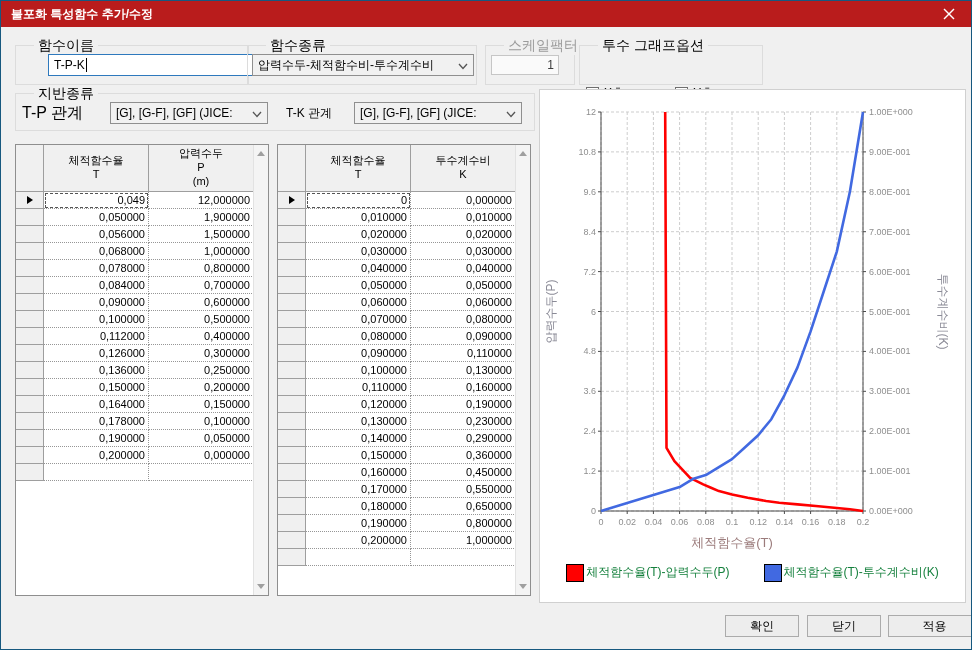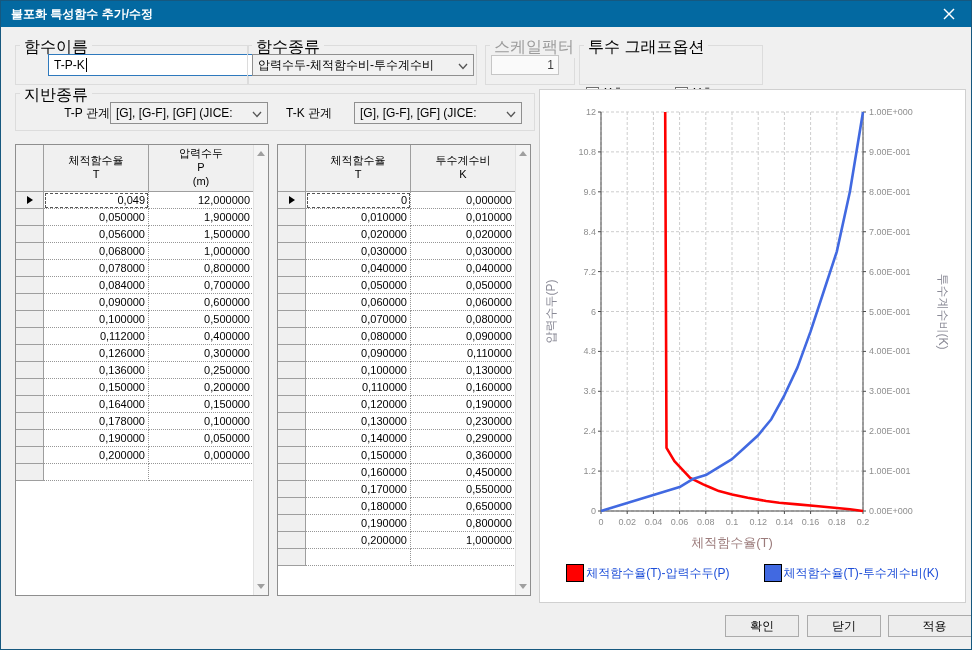--- a/index.html
+++ b/index.html
@@ -4,31 +4,31 @@
 <style>
   html,body { margin:0; padding:0; background:#d7d7d7; }
   * { box-sizing:border-box; }
   .window {
     position:relative; width:972px; height:650px;
     background:#f0f0f0; border:1px solid #16587f; overflow:hidden;
     font-family:"Liberation Sans", sans-serif; color:#000;
   }
   .titlebar {
     position:absolute; left:0; top:0; right:0; height:26px;
-    background:#0369a1; color:#fff; display:flex; align-items:center;
+    background:#b91c1c; color:#fff; display:flex; align-items:center;
     padding-left:10px; font-size:12px; font-weight:bold;
   }
   .close-btn { position:absolute; right:0; top:0; width:44px; height:26px;
     display:flex; align-items:center; justify-content:center; cursor:default; }
 
   
   .grp { position:absolute; border:1px solid #dcdcdc; background:transparent; }
   .grp .cap {
-    position:absolute; top:-9px; left:4px; background:#f0f0f0;
-    padding:0 4px; font-size:16px; white-space:nowrap;
+    position:absolute; top:-9px; left:18px; background:#f0f0f0;
+    padding:0 4px; font-size:14px; white-space:nowrap;
   }
   .cap.disabled { color:#9b9b9b; }
 
   
   .combo {
     position:relative; height:22px; background:#f1f1f1;
     border:1px solid #8f8f8f; display:flex; align-items:center;
     padding:0 20px 0 5px; font-size:12px; white-space:nowrap; overflow:hidden;
   }
   .combo.focus { background:#fff; border:1px solid #2e79bd; }
@@ -67,21 +67,21 @@
     border-bottom:5px solid #9f9f9f; }
   .tri-down { position:absolute; bottom:6px; left:3px; width:0; height:0;
     border-left:4px solid transparent; border-right:4px solid transparent;
     border-top:5px solid #9f9f9f; }
 
   
   .chart-panel { position:absolute; left:538px; top:88px; width:427px; height:514px;
     background:#fff; border:1px solid #d0d0d0; }
   .legend { position:absolute; left:0; right:0; top:474px;
     display:flex; justify-content:center; gap:34px; }
-  .litem { display:flex; align-items:center; font-size:12px; color:#1d4ed8; }
+  .litem { display:flex; align-items:flex-start; font-size:12px; color:#15803d; }
   .swatch { width:18px; height:18px; border:1px solid #000; margin-right:2px; }
 
   .btn { position:absolute; height:22px; background:#ededed; border:1px solid #abababa1;
     border-color:#ababab; font-size:12px; text-align:center; line-height:20px; }
 </style>
 </head>
 <body>
 
 <div class="window">
 
@@ -135,21 +135,21 @@
       <div class="cb-row">
         <span class="cb"></span>
         <span>Y축 로그</span>
       </div>
     </div>
   </div>
 
   <div class="grp" style="left:14px; top:92px; width:520px; height:38px;padding-left:44px;">
     <span class="cap">지반종류</span>
     <div style="position:absolute; left:6px; top:8px; display:flex; align-items:center;">
-      <span style="font-size:12px; width:88px;text-align:right;">T-P 관계</span>
+      <span style="font-size:16px; width:88px;">T-P 관계</span>
       <div class="combo" style="width:158px;">
         <span>[G], [G-F], [GF] (JICE:</span>
         <svg class="chev" width="10" height="7" viewBox="0 0 10 7">
           <polyline points="1,1 5,5.5 9,1" fill="none" stroke="#555" stroke-width="1.3"></polyline>
         </svg>
       </div>
       <span style="font-size:12px; margin-left:18px; width:68px;">T-K 관계</span>
       <div class="combo" style="width:168px;">
         <span>[G], [G-F], [GF] (JICE:</span>
         <svg class="chev" width="10" height="7" viewBox="0 0 10 7">

